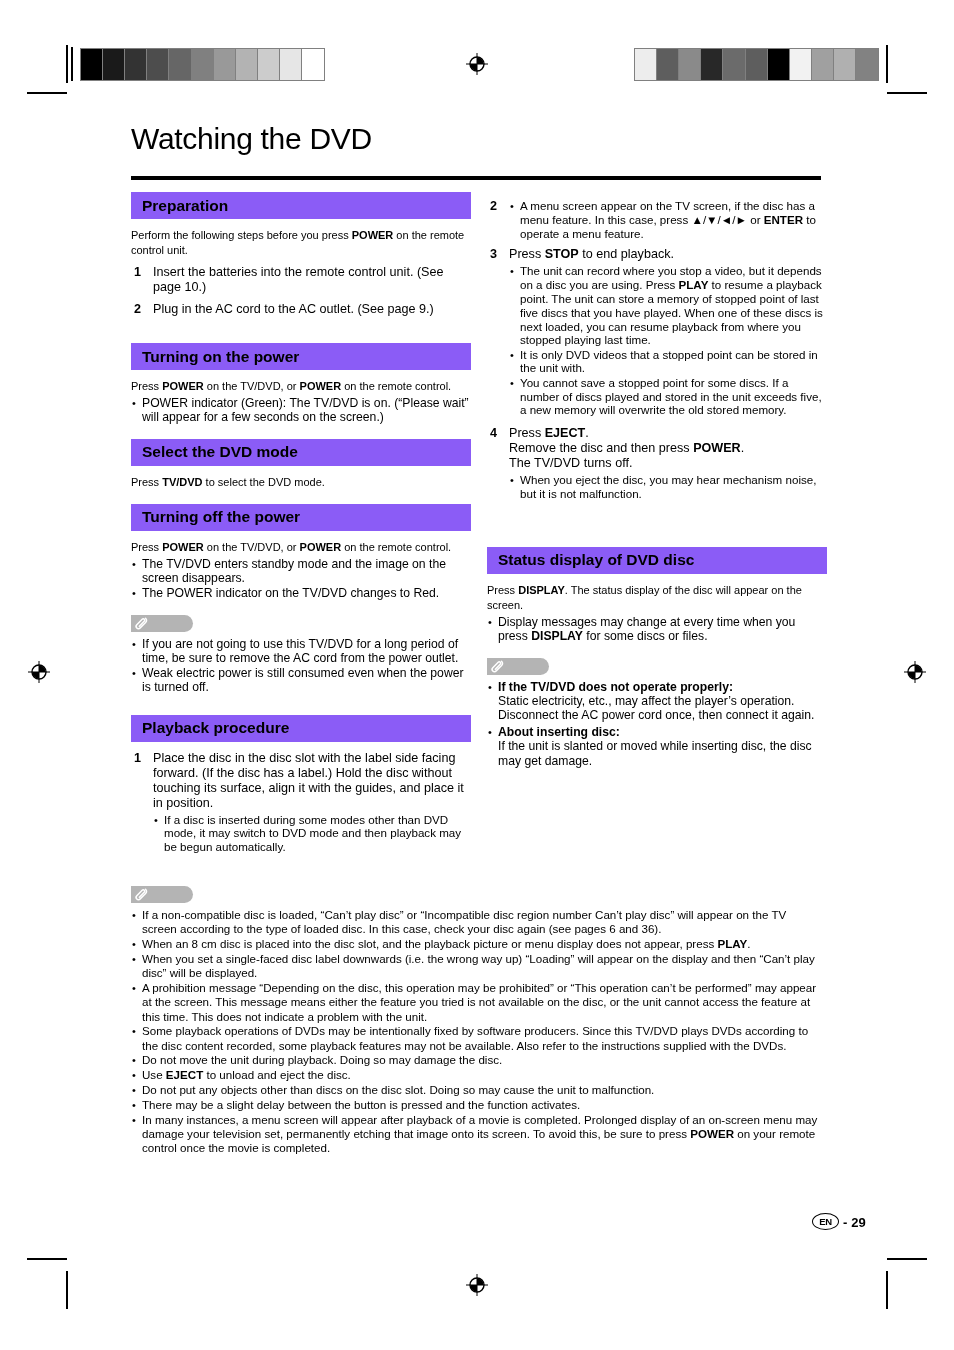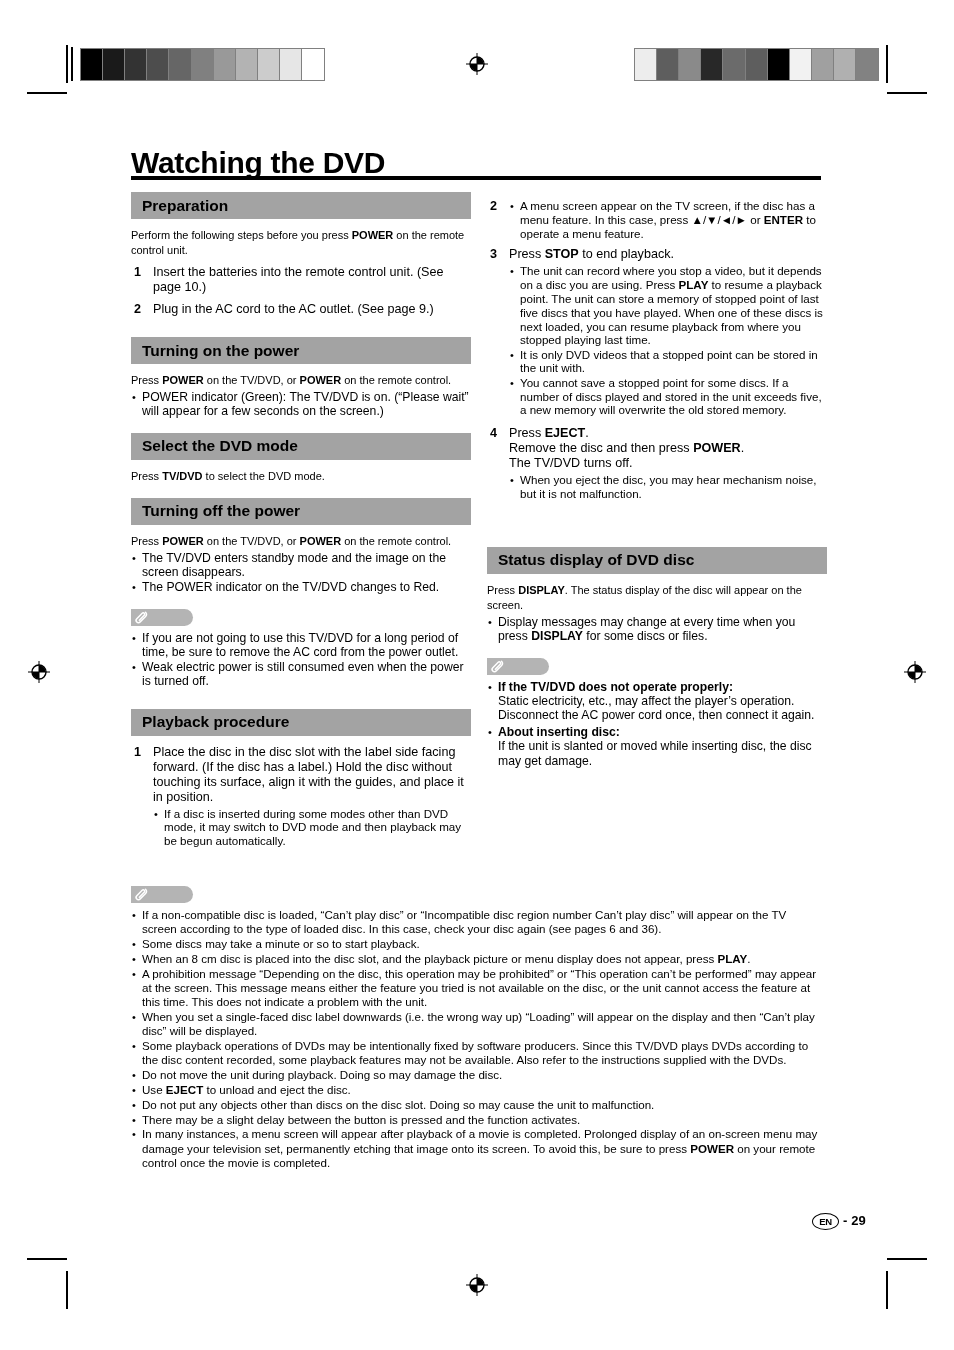--- a/index.html
+++ b/index.html
@@ -20,45 +20,45 @@
   .reg-target svg{display:block;}
 
   .wedge{position:absolute;top:48px;height:33px;display:flex;
          border:1px solid #808080;box-sizing:border-box;background:#808080;}
   .wedge .sw{width:25.5px;height:100%;border-right:1px solid #808080;box-sizing:border-box;}
   .wedge .sw:last-child{border-right:none;}
   .wedge-rule{position:absolute;width:2px;height:34px;background:#000;top:47px;}
 
   
   .title{
-    position:absolute;left:131px;top:148px;
-    font-size:30px;font-weight:bold;letter-spacing:-0.3px;
+    position:absolute;left:131px;top:124px;
+    font-size:30px;font-weight:normal;letter-spacing:-0.3px;
     line-height:1;
   }
   .title-rule{position:absolute;left:131px;top:176px;width:690px;height:4px;background:#000;}
 
   
   .col{position:absolute;width:340px;}
   .col-left{left:131px;top:192px;}
   .col-right{left:487px;top:192px;}
 
   
   .band{
-    background:#a3a3a3;
+    background:#8b5cf6;
     height:27px;
     display:flex;align-items:center;
     padding-left:11px;
     font-size:15.5px;font-weight:bold;
     margin-bottom:9px;
     box-sizing:border-box;
   }
 
   p.body{font-size:11px;line-height:15px;margin:0 0 0 0;}
   .mt6{margin-top:6px;}
-  .mt10{margin-top:20px;}
+  .mt10{margin-top:26px;}
   .mt14{margin-top:14px;text-align:center;}
   .mt20{margin-top:20px;}
 
   
   .steps{margin:7px 0 0 0;padding:0;list-style:none;}
   .steps>li{position:relative;padding-left:22px;margin-bottom:7px;
             font-size:12.6px;line-height:15px;}
   .steps>li .num{position:absolute;left:3px;top:0;font-weight:bold;font-size:12.6px;}
 
   
@@ -74,21 +74,21 @@
     position:relative;margin-bottom:5px;
   }
   .notetab svg{position:absolute;left:3px;top:1px;}
 
   
   .botnotes{position:absolute;left:131px;top:886px;width:690px;}
   .botnotes ul.bl>li{font-size:11.6px;line-height:14.3px;margin-bottom:0.5px;}
 
   
   .footer{position:absolute;left:812px;top:1213px;
-          font-size:13px;font-weight:bold;display:flex;align-items:flex-start;gap:4px;}
+          font-size:13px;font-weight:bold;display:flex;align-items:flex-end;gap:4px;}
   .enbadge{
     display:inline-flex;align-items:center;justify-content:center;
     width:25px;height:15px;border:1.4px solid #000;border-radius:50%;
     font-size:9.5px;font-weight:bold;letter-spacing:-0.3px;
   }
   b{font-weight:bold;}
   .eject{font-size:11px;}
 </style>
 </head>
 <body>
@@ -266,24 +266,23 @@
   </div>
 
   <div class="botnotes">
     <div class="notetab">
       <svg width="16" height="15" viewBox="0 0 16 15">
         <path d="M11.5 2.2 C12.9 3.5 12.9 5.2 11.6 6.5 L6.2 11.9 C5.2 12.9 3.7 12.9 2.8 11.9 C1.9 11 1.9 9.6 2.8 8.7 L8.2 3.3 C8.8 2.7 9.7 2.7 10.2 3.3 C10.8 3.9 10.8 4.7 10.2 5.3 L5.3 10.2" fill="none" stroke="#ffffff" stroke-width="1.5" stroke-linecap="round"></path>
       </svg>
     </div>
     <ul class="bl">
       <li>If a non-compatible disc is loaded, “Can’t play disc” or “Incompatible disc region number Can’t play disc” will appear on the TV screen according to the type of loaded disc. In this case, check your disc again (see pages 6 and 36).</li>
-      <li>Some discs may take a minute or so to start playback.</li>
       <li>When an 8 cm disc is placed into the disc slot, and the playback picture or menu display does not appear, press <b>PLAY</b>.</li>
+      <li>When you set a single-faced disc label downwards (i.e. the wrong way up) “Loading” will appear on the display and then “Can’t play disc” will be displayed.</li>
       <li>A prohibition message “Depending on the disc, this operation may be prohibited” or “This operation can’t be performed” may appear at the screen. This message means either the feature you tried is not available on the disc, or the unit cannot access the feature at this time. This does not indicate a problem with the unit.</li>
-      <li>When you set a single-faced disc label downwards (i.e. the wrong way up) “Loading” will appear on the display and then “Can’t play disc” will be displayed.</li>
       <li>Some playback operations of DVDs may be intentionally fixed by software producers. Since this TV/DVD plays DVDs according to the disc content recorded, some playback features may not be available. Also refer to the instructions supplied with the DVDs.</li>
       <li>Do not move the unit during playback. Doing so may damage the disc.</li>
       <li>Use <b>EJECT</b> to unload and eject the disc.</li>
       <li>Do not put any objects other than discs on the disc slot. Doing so may cause the unit to malfunction.</li>
       <li>There may be a slight delay between the button is pressed and the function activates.</li>
       <li>In many instances, a menu screen will appear after playback of a movie is completed. Prolonged display of an on-screen menu may damage your television set, permanently etching that image onto its screen. To avoid this, be sure to press <b>POWER</b> on your remote control once the movie is completed.</li>
     </ul>
   </div>
 
   <div class="footer">

